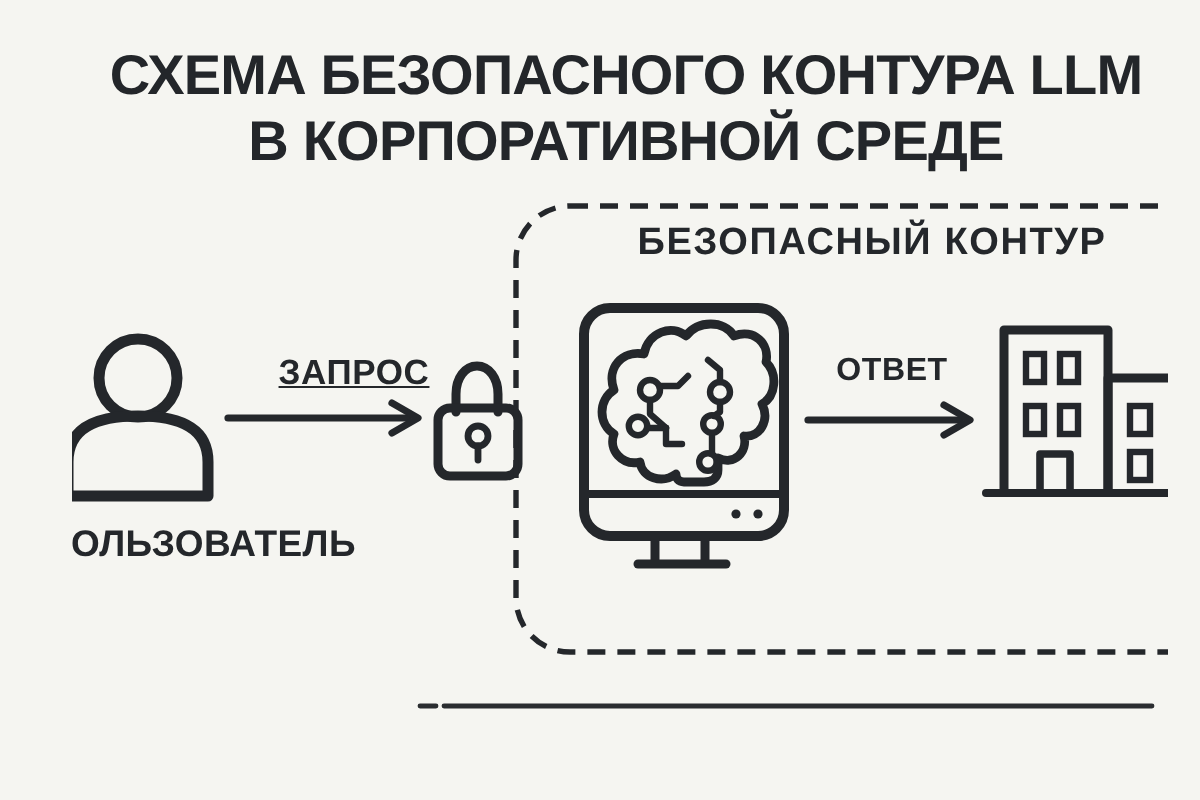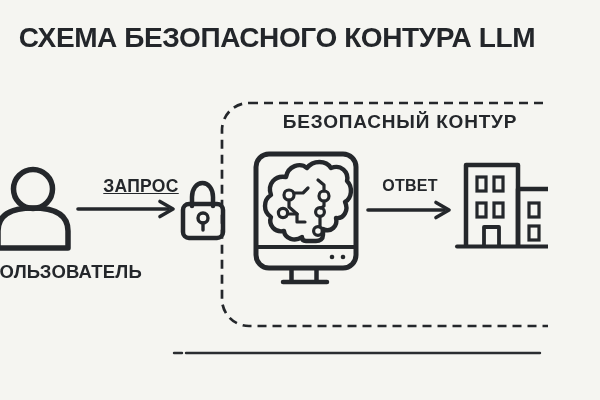--- a/index.html
+++ b/index.html
@@ -2,21 +2,21 @@
 <html><head>
 <meta charset="utf-8">
 <style>
   html,body{margin:0;padding:0;}
   body{
     width:600px;height:400px;overflow:hidden;
     background:#f5f5f1;
     font-family:"Liberation Sans","DejaVu Sans",sans-serif;
     color:#24272b;
   }
-  .stage{position:relative;width:548px;height:400px;overflow:hidden;}
+  .stage{position:relative;width:548px;height:400px;overflow:hidden;margin-left:36px;}
   .abs{position:absolute;}
   .lbl{font-weight:bold;color:#24272b;white-space:nowrap;}
   .ctr{transform:translateX(-50%);text-align:left;}
   .title{
     left:0;top:21px;width:554px;text-align:center;
     font-size:28px;line-height:33px;font-weight:bold;
     letter-spacing:-0.4px;color:#23262a;
   }
   .zone-label{left:400px;top:111px;font-size:19px;letter-spacing:0.8px;}
   .user-label{left:-14px;top:261px;font-size:18.5px;letter-spacing:0.2px;}
@@ -26,20 +26,21 @@
   .corp-label{left:477px;top:256px;font-size:19.5px;line-height:25px;letter-spacing:0.2px;}
   svg{display:block;}
 </style>
 </head>
 <body>
 
 <div class="stage">
 
   <div class="abs title">
     <div>СХЕМА БЕЗОПАСНОГО КОНТУРА LLM</div>
+    <div>В КОРПОРАТИВНОЙ СРЕДЕ</div>
   </div>
 
   <svg class="abs" style="left:-10px;top:159px;" width="88" height="98" viewBox="0 0 88 98">
     <circle cx="43" cy="30" r="19.5" fill="none" stroke="#24272b" stroke-width="5.5"></circle>
     <path d="M8,89 V72 C8,55 22,49 43,49 C64,49 78,55 78,72 V89 Z" fill="none" stroke="#24272b" stroke-width="5.5" stroke-linejoin="round"></path>
   </svg>
   <div class="abs lbl user-label">ПОЛЬЗОВАТЕЛЬ</div>
 
   <div class="abs lbl ctr req-label">ЗАПРОС</div>
   <svg class="abs" style="left:76px;top:199px;" width="104" height="20" viewBox="0 0 104 20">

